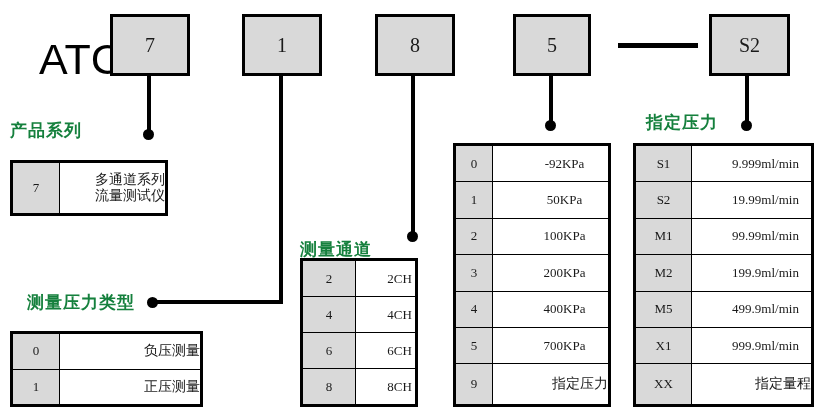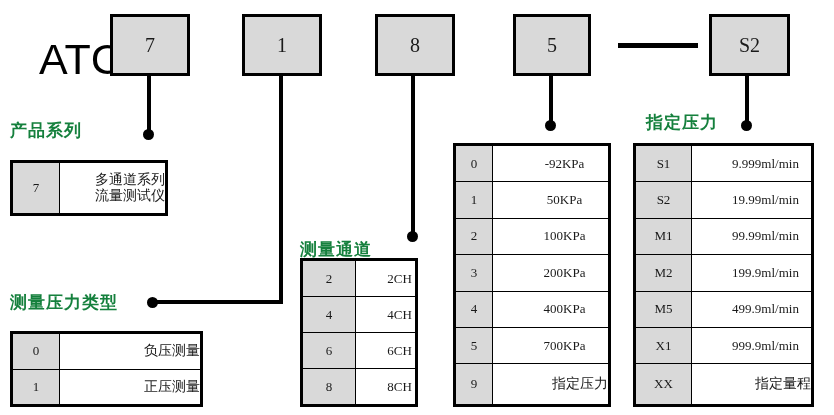--- a/index.html
+++ b/index.html
@@ -127,21 +127,21 @@
         <td class="code" style="width:46px;">7</td>
         <td class="desc cjk" style="line-height:1.12;">
           <div>多通道系列</div>
           <div>流量测试仪</div>
         </td>
       </tr>
     </tbody>
       </table>
   </div>
 
-  <div class="heading" style="left:10px;top:291px;">测量压力类型</div>
+  <div class="heading" style="left:27px;top:291px;">测量压力类型</div>
   <div class="opt-table" style="left:10px;top:331px;width:193px;height:76px;">
     <table>
       <tbody>
           <tr>
         <td class="code" style="width:46px;">0</td>
         <td class="desc cjk">负压测量</td>
       </tr>
       <tr>
         <td class="code">1</td>
         <td class="desc cjk">正压测量</td>

